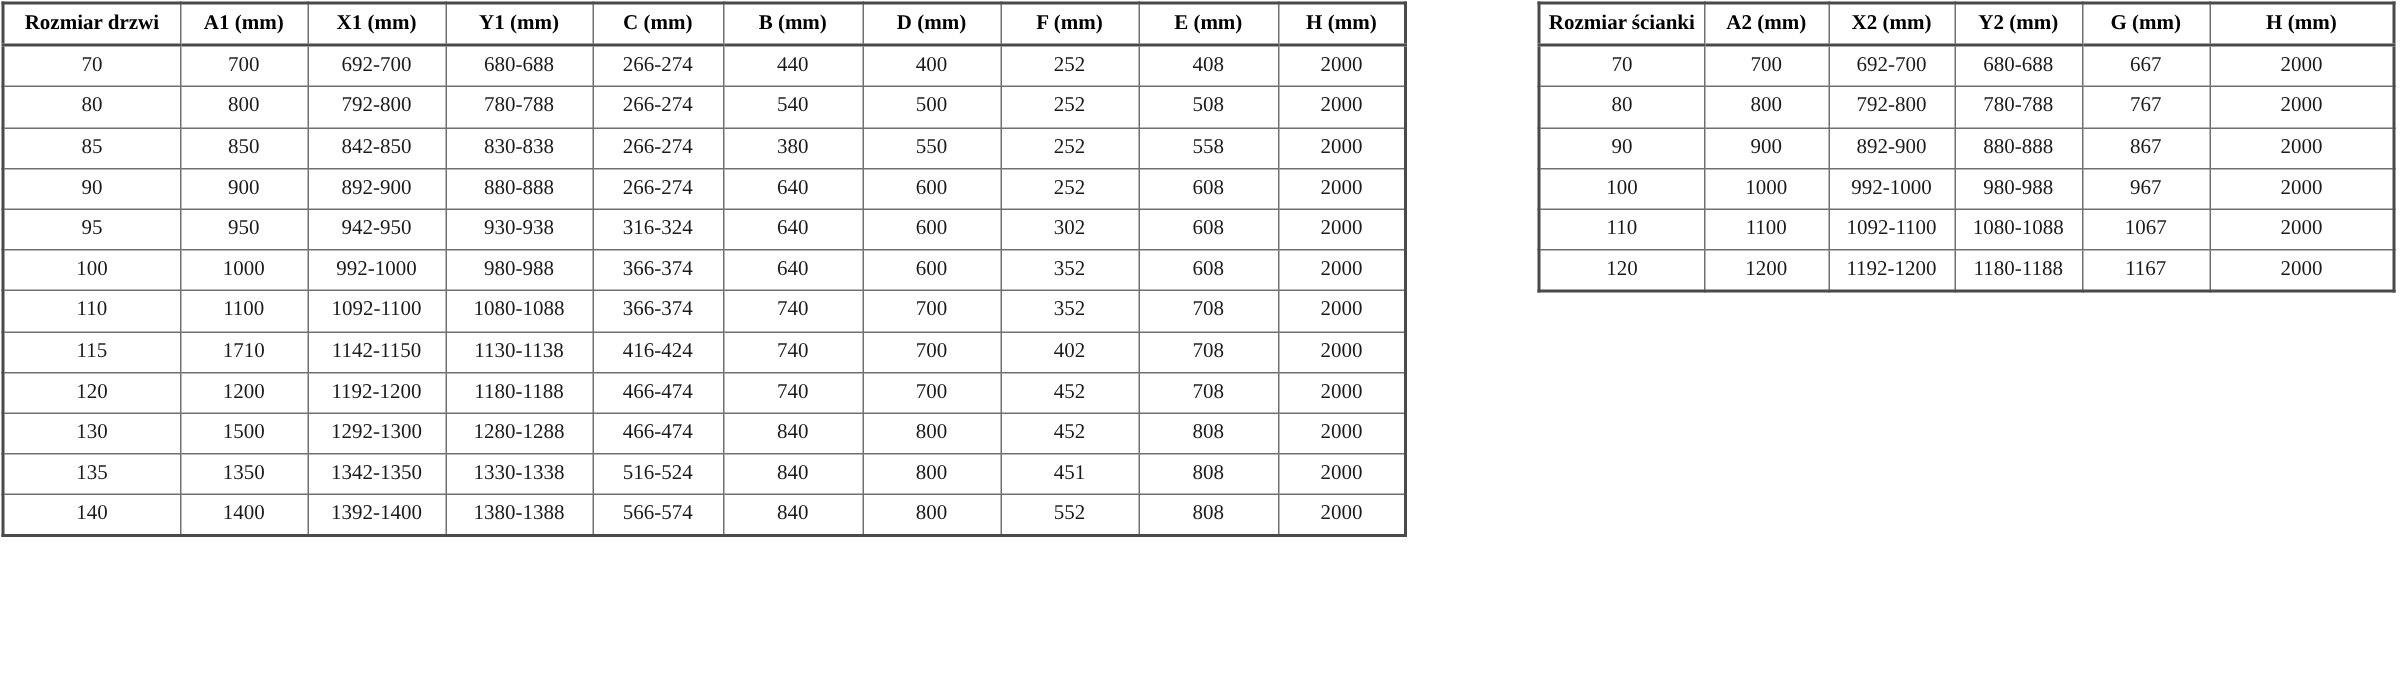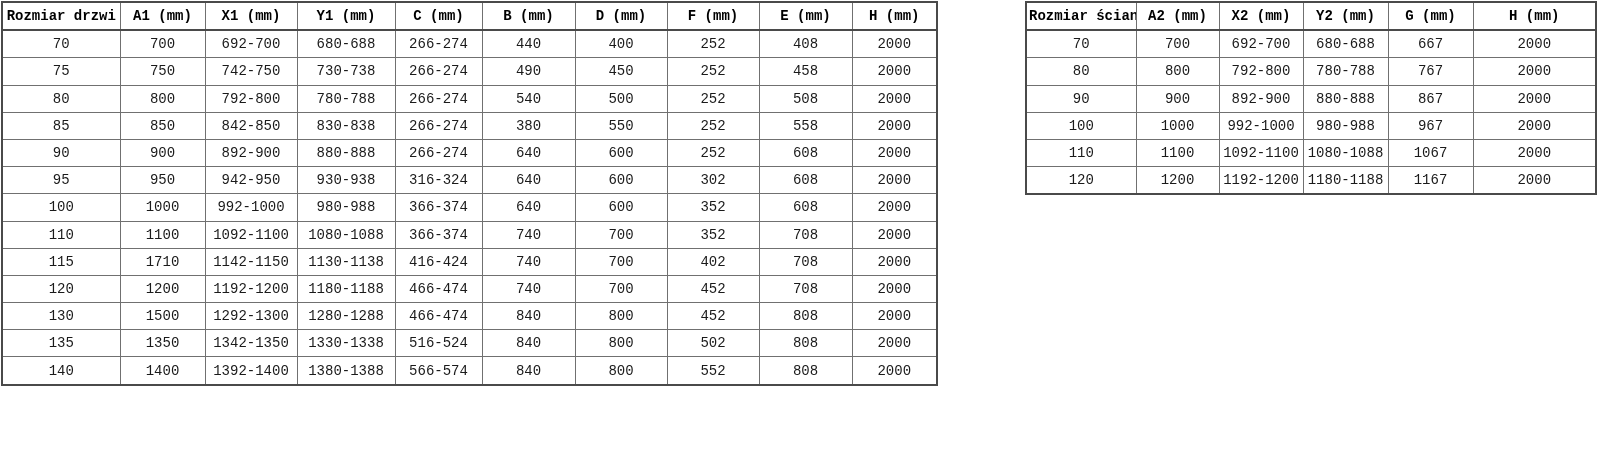--- a/index.html
+++ b/index.html
@@ -5,21 +5,21 @@
   html, body {
     margin: 0;
     padding: 0;
     background: #ffffff;
   }
   .canvas {
     position: relative;
     width: 1600px;
     height: 459px;
     background: #ffffff;
-    font-family: Liberation Mono, monospace;
+    font-family: Liberation Serif, serif;
     color: #111111;
     overflow: hidden;
   }
   table.dim-table {
     border-collapse: collapse;
     table-layout: fixed;
     position: absolute;
     top: 1px;
     background: #ffffff;
     border: 2px solid #4a4a4a;
@@ -87,32 +87,20 @@
           <td>692-700</td>
           <td>680-688</td>
           <td>266-274</td>
           <td>440</td>
           <td>400</td>
           <td>252</td>
           <td>408</td>
           <td>2000</td>
         </tr>
         <tr>
-          <td>75</td>
-          <td>750</td>
-          <td>742-750</td>
-          <td>730-738</td>
-          <td>266-274</td>
-          <td>490</td>
-          <td>450</td>
-          <td>252</td>
-          <td>458</td>
-          <td>2000</td>
-        </tr>
-        <tr>
           <td>80</td>
           <td>800</td>
           <td>792-800</td>
           <td>780-788</td>
           <td>266-274</td>
           <td>540</td>
           <td>500</td>
           <td>252</td>
           <td>508</td>
           <td>2000</td>
@@ -214,21 +202,21 @@
           <td>2000</td>
         </tr>
         <tr>
           <td>135</td>
           <td>1350</td>
           <td>1342-1350</td>
           <td>1330-1338</td>
           <td>516-524</td>
           <td>840</td>
           <td>800</td>
-          <td>502</td>
+          <td>451</td>
           <td>808</td>
           <td>2000</td>
         </tr>
         <tr>
           <td>140</td>
           <td>1400</td>
           <td>1392-1400</td>
           <td>1380-1388</td>
           <td>566-574</td>
           <td>840</td>

